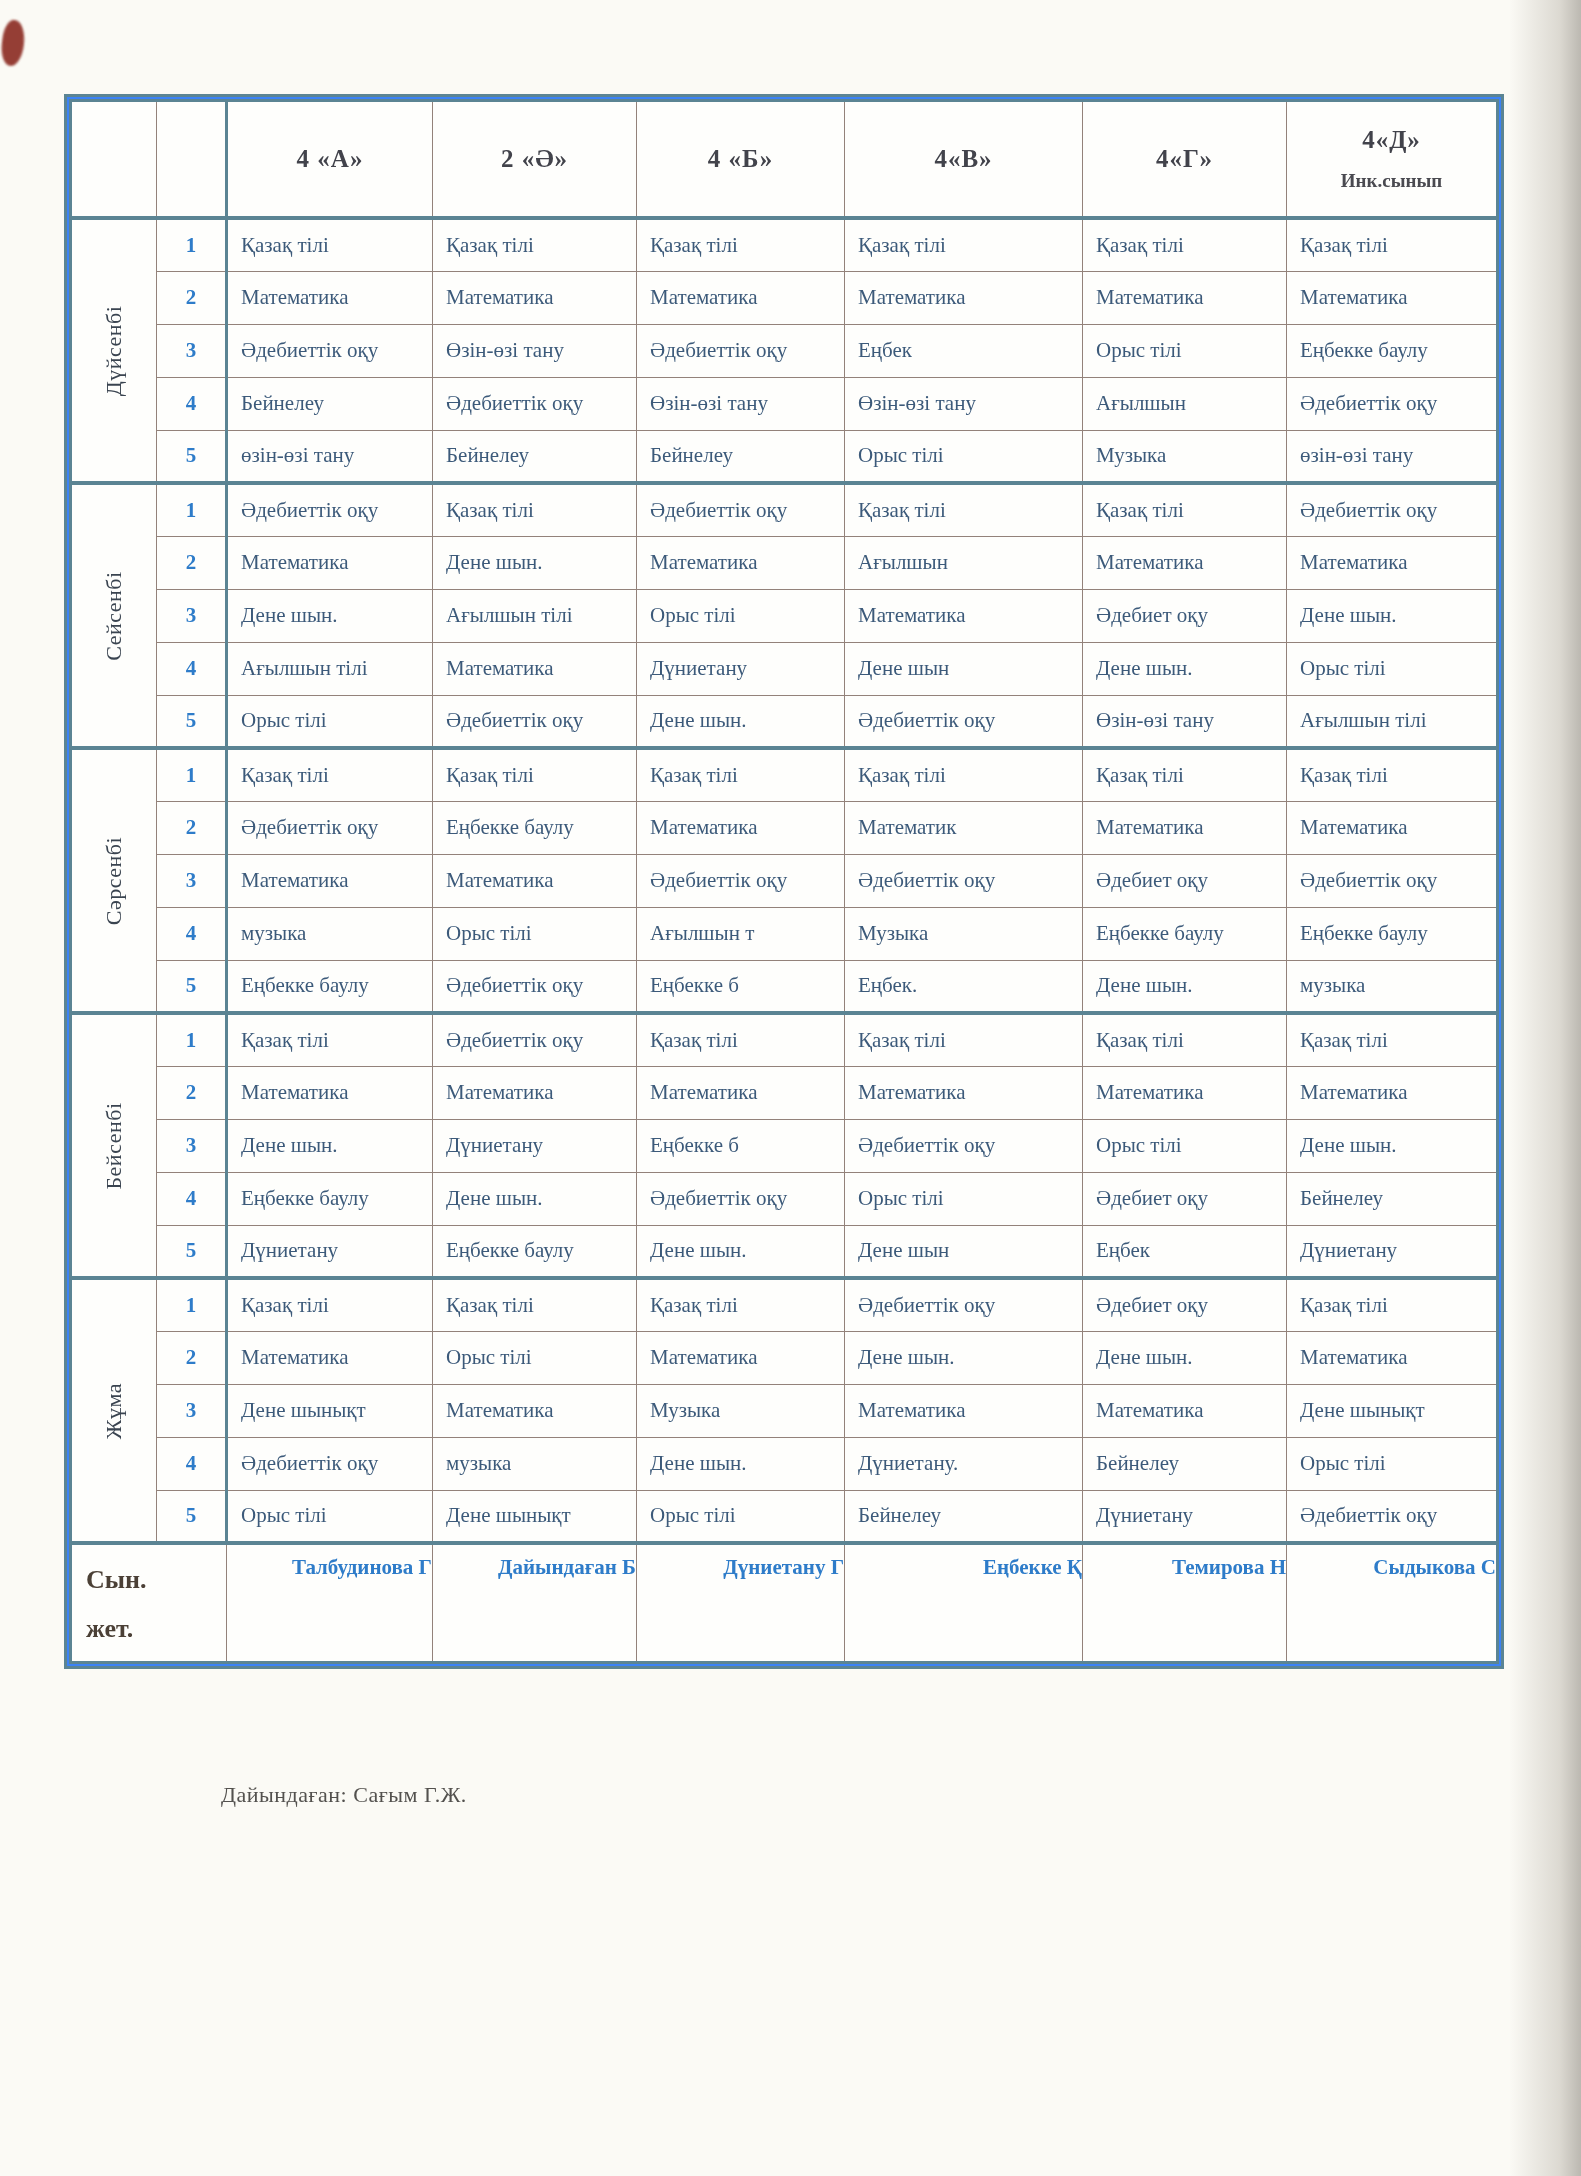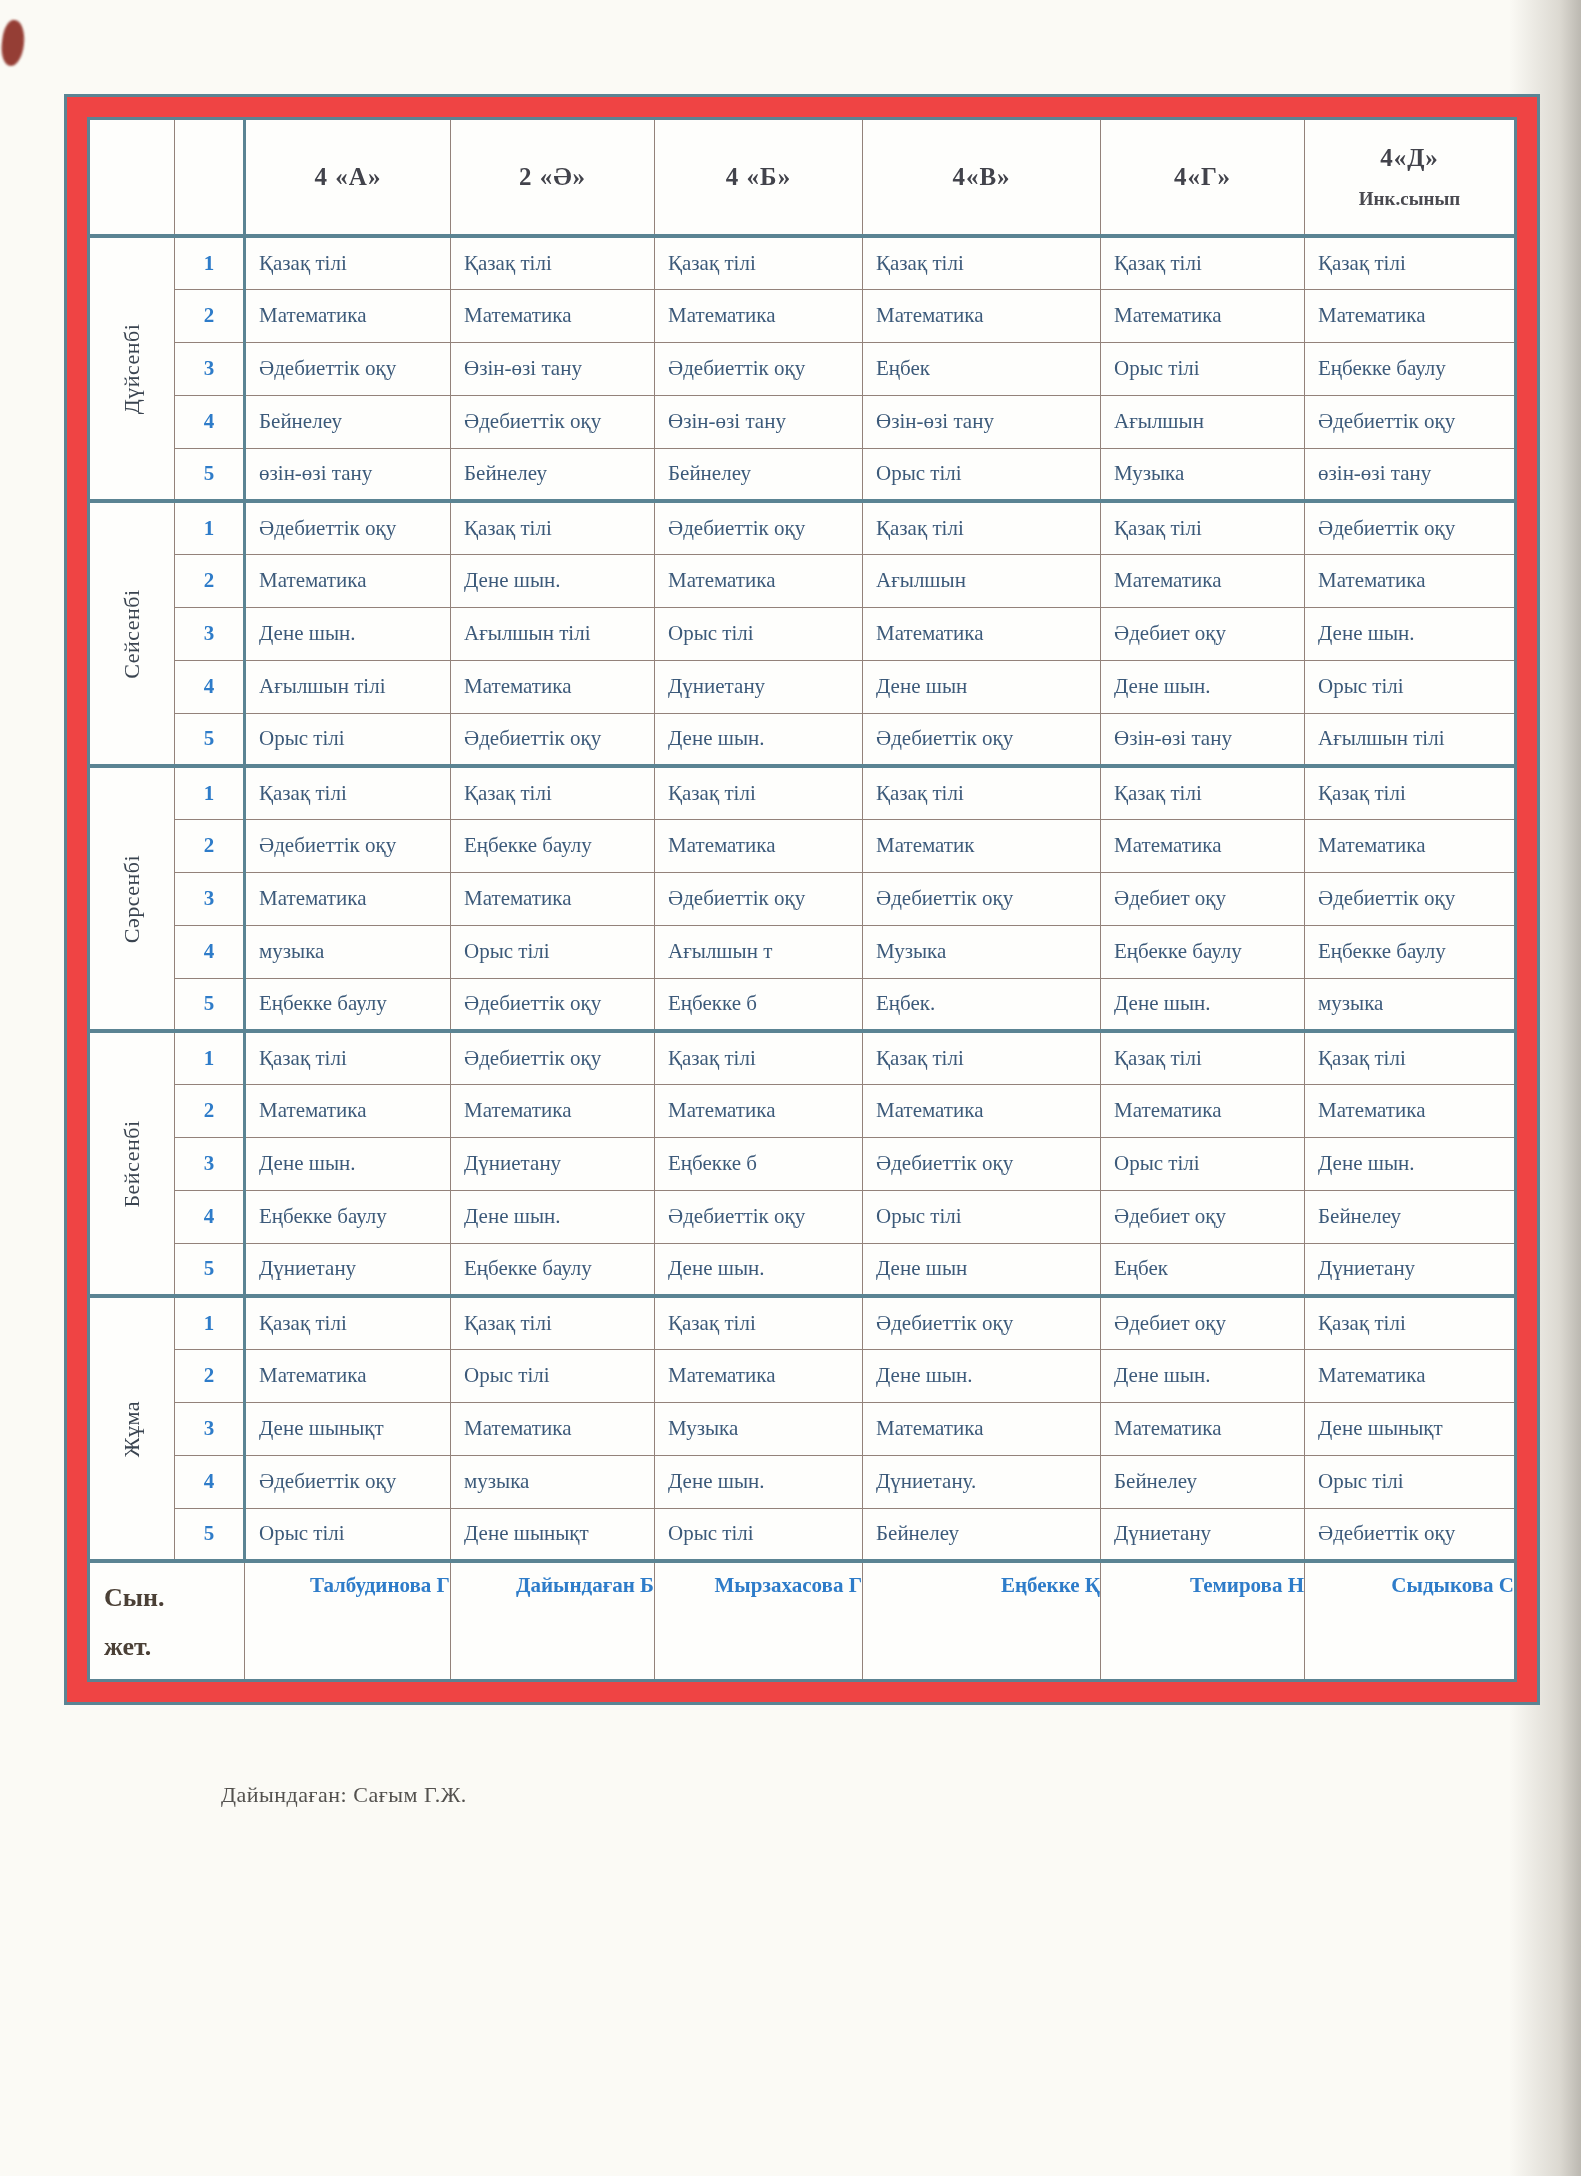--- a/index.html
+++ b/index.html
@@ -13,21 +13,21 @@
     background:linear-gradient(to right, rgba(140,132,118,0) 0%, rgba(140,132,118,0.28) 70%, rgba(110,104,94,0.45) 100%);
     pointer-events:none;
   }
   .corner-mark {
     position:absolute; left:2px; top:20px; width:22px; height:46px;
     background:#8b2a21; border-radius:45% 55% 50% 50%;
     transform:rotate(7deg); opacity:.9; filter:blur(1px);
   }
   .frame {
     position:absolute; left:64px; top:94px;
-    border:3px solid #5b8493; padding:20px; background:#ef4444;
+    border:3px solid #5b8493; padding:2px; background:#3b82f6;
   }
   table.timetable {
     border-collapse:collapse; table-layout:fixed; width:1427px;
     border:3px solid #5b8493; background:#fefefc;
   }
   td, th { border:1px solid #93827a; overflow:hidden; }
   thead th { border-bottom:4px solid #5b8493; height:112px; vertical-align:middle; text-align:center; }
   tbody.day tr:first-child td { border-top:4px solid #5b8493; }
   tbody.footer-block td { border-top:4px solid #5b8493; height:106px; vertical-align:top; }
   tr.p-row { height:53px; }
@@ -360,21 +360,21 @@
       </tbody>
 
       <tbody class="footer-block">
         <tr>
           <td class="syn-label" colspan="2">
             <div>Сын.</div>
             <div>жет.</div>
           </td>
           <td class="teacher">Талбудинова Г</td>
           <td class="teacher">Дайындаған Б</td>
-          <td class="teacher">Мырзахасова Г</td>
+          <td class="teacher">Дүниетану Г</td>
           <td class="teacher">Еңбекке Қ</td>
           <td class="teacher">Темирова Н</td>
           <td class="teacher">Сыдыкова С</td>
         </tr>
       </tbody>
     </table>
   </div>
 
   <div class="footer-note">Дайындаған:  Сағым  Г.Ж.</div>
 </div>

